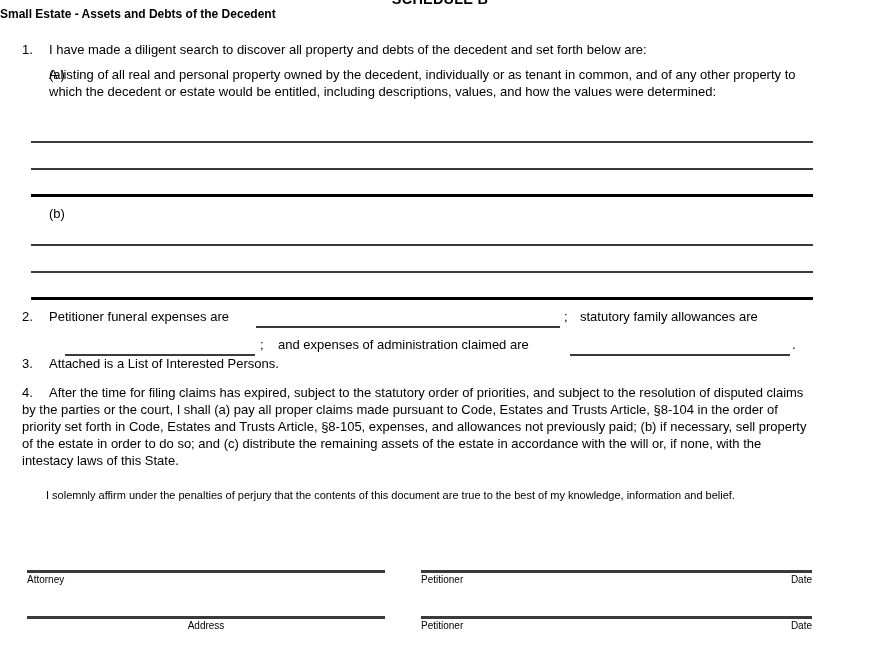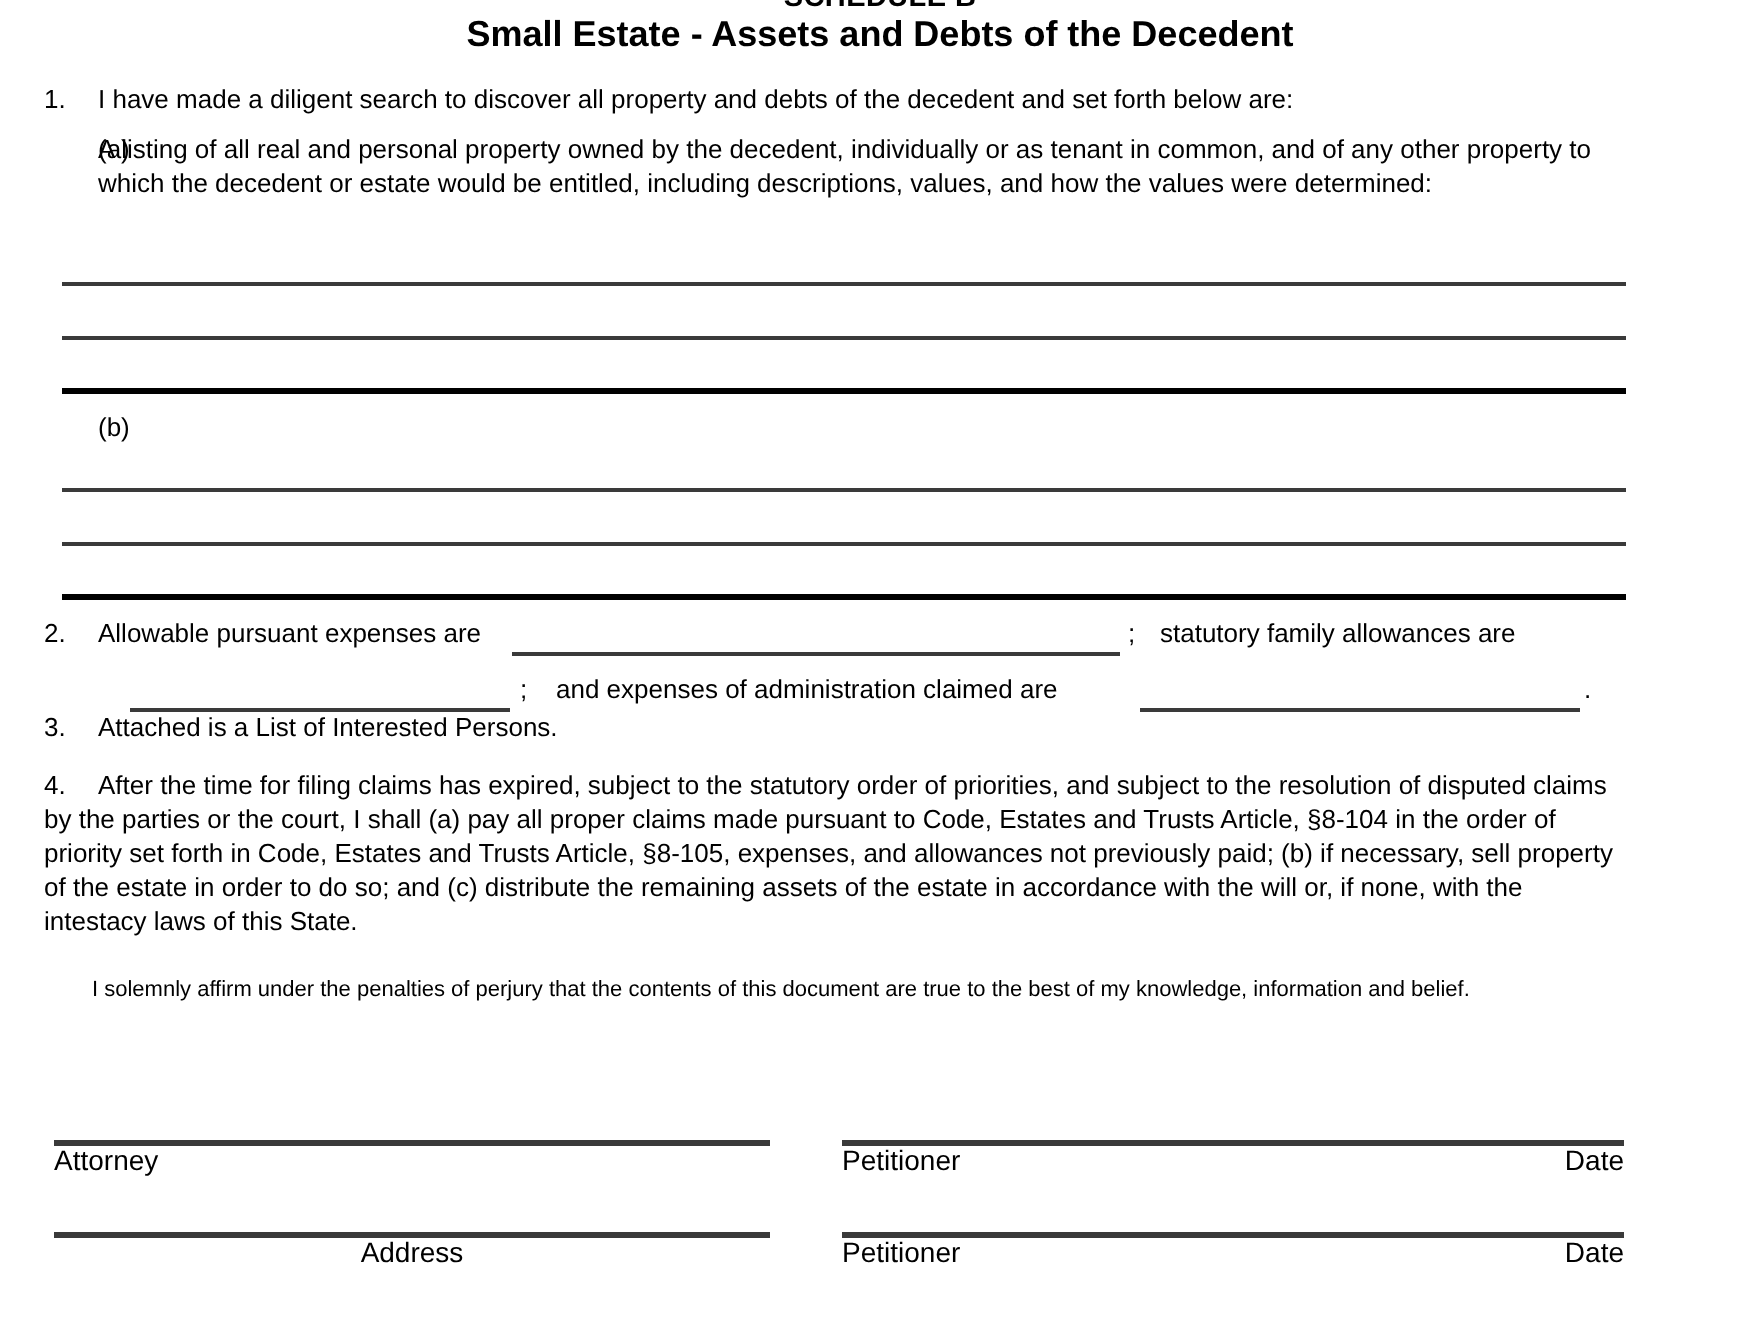--- a/index.html
+++ b/index.html
@@ -28,22 +28,21 @@
     text-align: center;
     font-size: 14.5px;
     font-weight: bold;
     letter-spacing: 0.2px;
   }
   .doc-subheading {
     position: absolute;
     left: 0;
     top: 7px;
     width: 880px;
-    text-align: center;
-    font-size: 18px;
+    font-size: 12px;
     font-weight: bold;
   }
 
   
   .item {
     position: absolute;
     font-size: 13px;
     line-height: 17px;
   }
   .item .marker {
@@ -137,21 +136,21 @@
     height: 0;
     border-top: 3px solid #3a3a3a;
   }
   .sig-left-1  { left: 27px;  top: 570px; width: 358px; }
   .sig-left-2  { left: 27px;  top: 616px; width: 358px; }
   .sig-right-1 { left: 421px; top: 570px; width: 391px; }
   .sig-right-2 { left: 421px; top: 616px; width: 391px; }
 
   .sig-label {
     position: absolute;
-    font-size: 14px;
+    font-size: 10px;
     line-height: 14px;
     white-space: nowrap;
   }
   .lbl-attorney    { left: 27px;  top: 573px; }
   .lbl-address     { left: 27px;  top: 619px; width: 358px; text-align: center; }
   .lbl-petitioner1 { left: 421px; top: 573px; }
   .lbl-petitioner2 { left: 421px; top: 619px; }
   .lbl-date1       { left: 421px; top: 573px; width: 391px; text-align: right; }
   .lbl-date2       { left: 421px; top: 619px; width: 391px; text-align: right; }
 </style>
@@ -181,21 +180,21 @@
     <span class="marker">(b)</span>
   </div>
 
   <div class="rule r4"></div>
   <div class="rule r5"></div>
   <div class="rule r6 heavy"></div>
 
   <div class="item item-2">
     <span class="marker">2.</span>
   </div>
-  <span class="inline-txt t2-lead">Allowable pursuant expenses are</span>
+  <span class="inline-txt t2-lead">Petitioner funeral expenses are</span>
   <div class="blank blank-1"></div>
   <span class="inline-txt t2-semi1">;</span>
   <span class="inline-txt t2-mid">statutory family allowances are</span>
 
   <div class="blank blank-2"></div>
   <span class="inline-txt t2-semi2">;</span>
   <span class="inline-txt t2-mid2">and expenses of administration claimed are</span>
   <div class="blank blank-3"></div>
   <span class="inline-txt t2-period">.</span>
 

